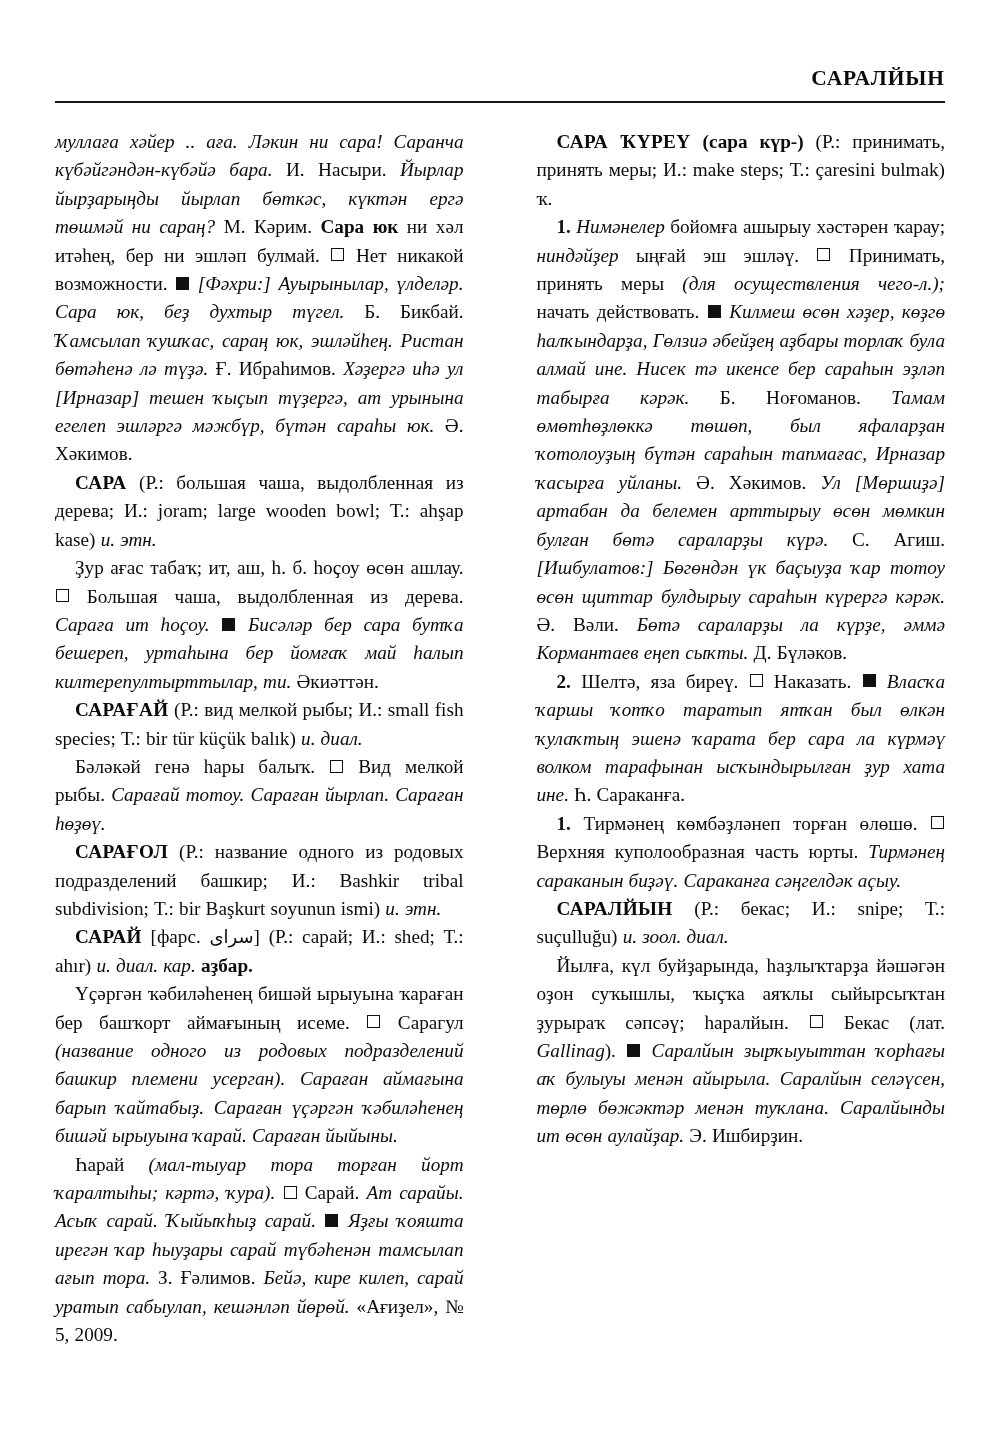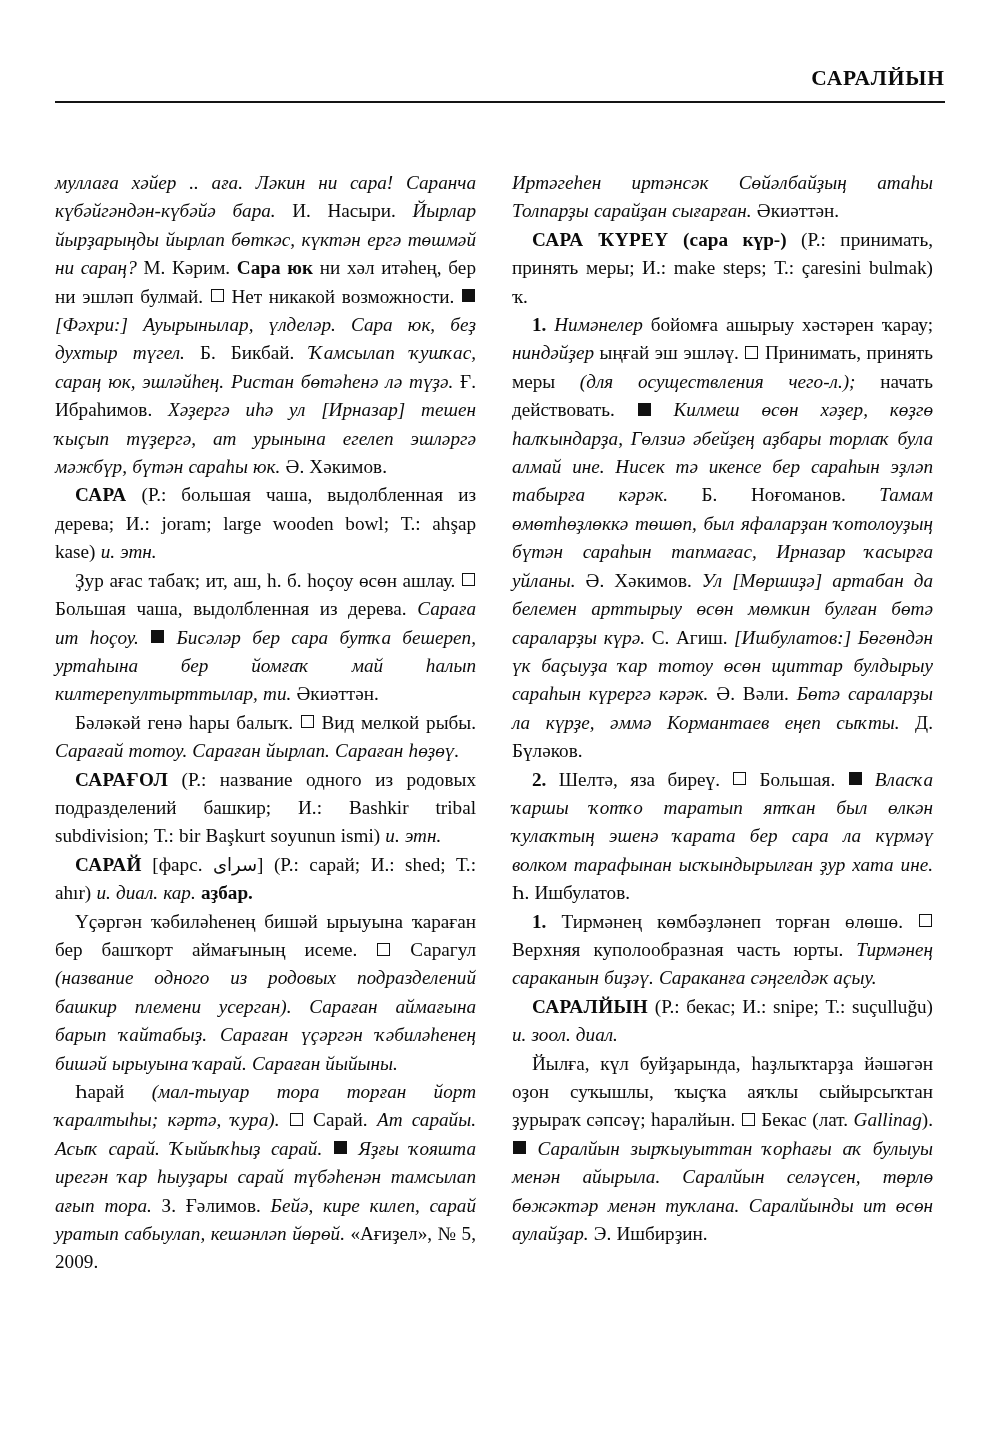--- a/index.html
+++ b/index.html
@@ -54,22 +54,21 @@
   }
 
   
   .columns {
     position: absolute;
     left: 55px;
     top: 118px;
     width: 890px;
     height: 1215px;
     display: flex;
-    gap: 36px;
-    margin-top: 41px;
+    gap: 73px;
   }
   .col {
     width: 421px;
     font-size: 19.2px;
     line-height: 28.4px;
     text-align: justify;
     text-justify: inter-word;
     hyphens: manual;
     word-spacing: 0.02em;
   }
@@ -135,39 +134,39 @@
 
   <div class="columns">
 
     <div class="col">
 
       <p class="cont"><span class="it">муллаға хәйер .. ағa. Ләкин ни сара! Саранча күбәйгәндән-күбәйә бара.</span><span> И. Насыри. </span><span class="it">Йырлар йырҙарыңды йырлап бөткәс, күктән ергә төшмәй ни сараң?</span><span> М. Кәрим. </span><span class="bd">Сара юк</span><span> ни хәл итәһең, бер ни эшләп булмай. </span><span class="sq-open"></span><span> Нет никакой возможности. </span><span class="sq-fill"></span><span class="it"> [Фәхри:] Ауырынылар, үлделәр. Сара юк, беҙ духтыр түгел.</span><span> Б. Бикбай. </span><span class="it">Ҡамсылап ҡушҡас, сараң юк, эшләйһең. Ристан бөтәһенә лә түҙә.</span><span> Ғ. Ибраһимов. </span><span class="it">Хәҙергә иһә ул [Ирназар] тешен ҡыҫып түҙергә, ат урынына егелеп эшләргә мәжбүр, бүтән сараһы юк.</span><span> Ә. Хәкимов.</span></p>
 
       <p class="indent"><span class="hw">САРА</span> <span>(Р.: большая чаша, выдолбленная из дерева; И.: joram; large wooden bowl; Т.: ahşap kase)</span><span class="it"> и. этн.</span></p>
       <p class="indent"><span>Ҙур ағас табаҡ; ит, аш, һ. б. һоҫоу өсөн ашлау. </span><span class="sq-open"></span><span> Большая чаша, выдолбленная из дерева. </span><span class="it">Сараға ит һоҫоу.</span> <span class="sq-fill"></span><span class="it"> Бисәләр бер сара бутҡа бешереп, уртаһына бер йомғаҡ май һалып килтерепултырттылар, ти.</span><span> Әкиәттән.</span></p>
 
+      <p class="indent"><span class="hw">САРАҒАЙ</span> <span>(Р.: вид мелкой рыбы; И.: small fish species; Т.: bir tür küçük balık)</span><span class="it"> и. диал.</span></p>
       <p class="indent"><span>Бәләкәй генә һары балыҡ. </span><span class="sq-open"></span><span> Вид мелкой рыбы. </span><span class="it">Сарағай тотоу. Сараған йырлап. Сараған һөҙөү.</span></p>
 
       <p class="indent"><span class="hw">САРАҒОЛ</span> <span>(Р.: название одного из родовых подразделений башкир; И.: Bashkir tribal subdivision; Т.: bir Başkurt soyunun ismi)</span><span class="it"> и. этн.</span></p>
       <p class="indent"><span class="hw">САРАЙ</span> <span>[фарс.</span> <span class="ar">سراى</span><span>]</span> <span>(Р.: сарай; И.: shed; Т.: ahır)</span><span class="it"> и. диал. кар. </span><span class="bd">аҙбар.</span></p>
 
       <p class="indent"><span>Үҫәргән ҡәбиләһенең бишәй ырыуына ҡараған бер башҡорт аймағының исеме. </span><span class="sq-open"></span><span> Сарагул </span><span class="it">(название одного из родовых подразделений башкир племени усерган).</span><span class="it"> Сараған аймағына барып ҡайтабыҙ. Сараған үҫәргән ҡәбиләһенең бишәй ырыуына ҡарай. Сараған йыйыны.</span></p>
       <p class="indent"><span>Һарай </span><span class="it">(мал-тыуар тора торған йорт ҡаралтыһы; кәртә, ҡура).</span> <span class="sq-open"></span><span> Сарай. </span><span class="it">Ат сарайы. Асыҡ сарай. Ҡыйыҡһыҙ сарай.</span> <span class="sq-fill"></span><span class="it"> Яҙғы ҡояшта ирегән ҡар һыуҙары сарай түбәһенән тамсылап ағып тора.</span><span> З. Ғәлимов. </span><span class="it">Бейә, кире килеп, сарай уратып сабыулап, кешәнләп йөрөй.</span><span> «Ағиҙел», № 5, 2009.</span></p>
 
     </div>
 
     <div class="col">
 
-      <p class="cont"><span class="it">Иртәгеһен иртәнсәк Сөйәлбайҙың атаһы Толпарҙы сарайҙан сығарған.</span><span> Әкиәттән.</span></p>
 
       <p class="indent"><span class="hw">САРА ҠҮРЕҮ</span> <span class="bd">(сара күр-)</span> <span>(Р.: принимать, принять меры; И.: make steps; Т.: çaresini bulmak)</span><span> ҡ.</span></p>
 
       <p class="indent"><span class="bd">1.</span> <span class="it">Нимәнелер</span><span> бойомға ашырыу хәстәрен ҡарау; </span><span class="it">ниндәйҙер</span><span> ыңғай эш эшләү. </span><span class="sq-open"></span><span> Принимать, принять меры </span><span class="it">(для осуществления чего-л.);</span><span> начать действовать. </span><span class="sq-fill"></span><span class="it"> Килмеш өсөн хәҙер, көҙгө һалҡындарҙа, Гөлзиә әбейҙең аҙбары торлаҡ була алмай ине. Ниcек тә икенсе бер сараһын эҙләп табырға кәрәк.</span><span> Б. Ноғоманов. </span><span class="it">Тамам өмөтһөҙлөккә төшөп, был яфаларҙан ҡотолоуҙың бүтән сараһын тапмағас, Ирназар ҡасырға уйланы.</span><span> Ә. Хәкимов. </span><span class="it">Ул [Мөршиҙә] артабан да белемен арттырыу өсөн мөмкин булған бөтә сараларҙы күрә.</span><span> С. Агиш. </span><span class="it">[Ишбулатов:] Бөгөндән үк баҫыуҙа ҡар тотоу өсөн щиттар булдырыу сараһын күрергә кәрәк.</span><span> Ә. Вәли. </span><span class="it">Бөтә сараларҙы ла күрҙе, әммә Кормантаев еңеп сыҡты.</span><span> Д. Бүләков.</span></p>
 
-      <p class="indent"><span class="bd">2.</span> <span>Шелтә, яза биреү. </span><span class="sq-open"></span><span> Большая. </span><span class="sq-fill"></span><span class="it"> Власҡа ҡаршы ҡотҡо таратып ятҡан был өлкән ҡулаҡтың эшенә ҡарата бер сара ла күрмәү волком тарафынан ысҡындырылған ҙур хата ине.</span><span> Һ. Ишбулатов.</span></p>
+      <p class="indent"><span class="bd">2.</span> <span>Шелтә, яза биреү. </span><span class="sq-open"></span><span> Наказать. </span><span class="sq-fill"></span><span class="it"> Власҡа ҡаршы ҡотҡо таратып ятҡан был өлкән ҡулаҡтың эшенә ҡарата бер сара ла күрмәү волком тарафынан ысҡындырылған ҙур хата ине.</span><span> Һ. Сараканға.</span></p>
 
       <p class="indent"><span class="bd">1.</span> <span>Тирмәнең көмбәҙләнеп торған өлөшө. </span><span class="sq-open"></span><span> Верхняя куполообразная часть юрты. </span><span class="it">Тирмәнең сараканын биҙәү. Сараканға сәңгелдәк аҫыу.</span></p>
 
       <p class="indent"><span class="hw">САРАЛЙЫН</span> <span>(Р.: бекас; И.: snipe; Т.: suçulluğu)</span><span class="it"> и. зоол. диал.</span></p>
       <p class="indent"><span>Йылға, күл буйҙарында, һаҙлыҡтарҙа йәшәгән оҙон суҡышлы, ҡыҫҡа аяҡлы сыйырсыҡтан ҙурыраҡ сәпсәү; һаралйын. </span><span class="sq-open"></span><span> Бекас (лат. </span><span class="lat">Gallinag</span><span>).</span> <span class="sq-fill"></span><span class="it"> Саралйын зырҡыуыттан ҡорһағы аҡ булыуы менән айырыла. Саралйын селәүсен, төрлө бөжәктәр менән туҡлана. Саралйынды ит өсөн аулайҙар.</span><span> Э. Ишбирҙин.</span></p>
 
     </div>
   </div>
 
 

